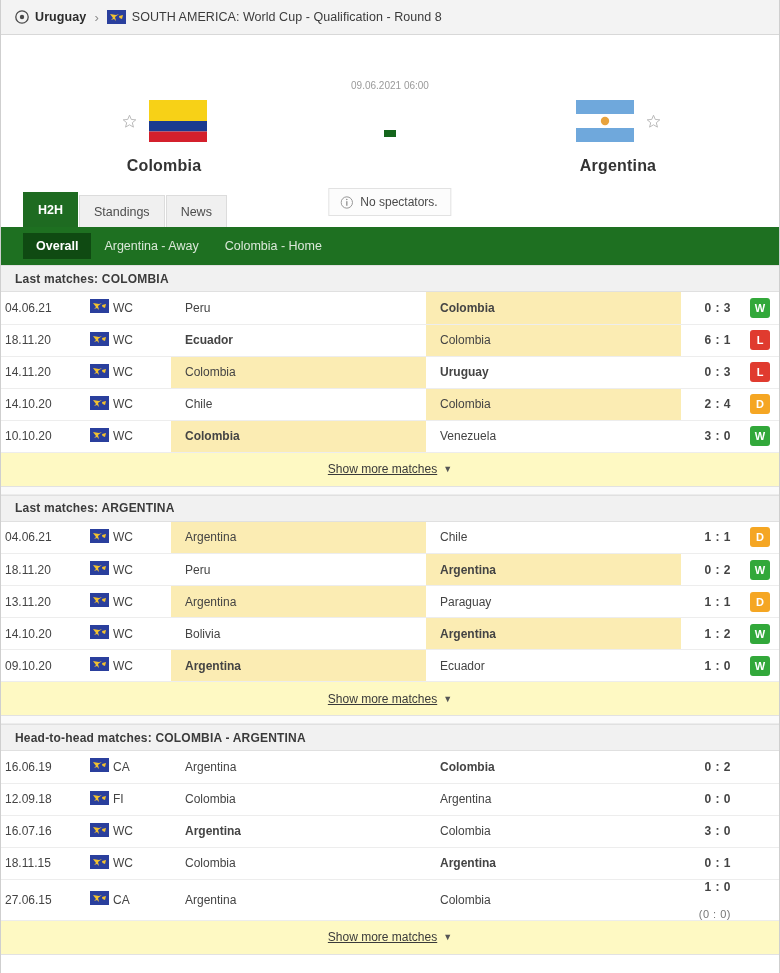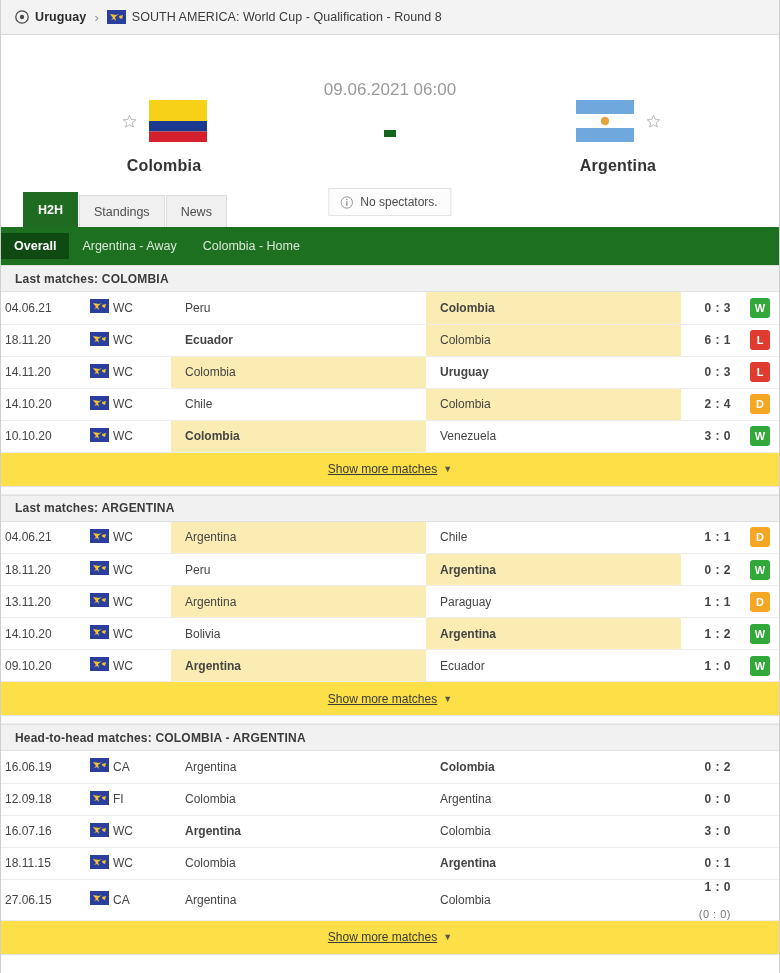--- a/index.html
+++ b/index.html
@@ -41,21 +41,21 @@
   .conmebol svg { display:block; }
 
   
   .match-head {
     position: relative;
     height: 155px;
     background: #ffffff;
   }
   .kickoff {
     position: absolute; top: 45px; left: 0; right: 0;
-    text-align: center; font-size: 17px; color: #9a9a9a;
+    text-align: center; font-size: 10px; color: #9a9a9a;
   }
   .team {
     position: absolute; top: 60px;
     width: 230px;
     display: flex; flex-direction: column; align-items: center;
   }
   .team.home { left: 48px; }
   .team.away { left: 502px; }
   .team-row { display: flex; align-items: center; gap: 12px; height: 52px; }
   .star { width: 15px; height: 15px; flex: none; }
@@ -91,21 +91,21 @@
     background: #f0f0f0; border: 1px solid #dcdcdc; border-bottom: none;
     margin-right: 1px;
   }
   .tab.active {
     background: #1e6b21; color: #ffffff; font-weight: bold;
     border-color: #1e6b21; height: 35px;
   }
   .subtabs {
     position: absolute; top: 227px; left: 0; right: 0;
     height: 38px; background: #1e7021;
-    display: flex; align-items: center; gap: 0;
+    display: flex; align-items: center; padding-left: 22px; gap: 0;
   }
   .subtab {
     height: 26px; padding: 0 13px;
     display: flex; align-items: center;
     font-size: 12.5px; color: #dbe8d9;
   }
   .subtab.active {
     background: #0f4a12; color: #ffffff; font-weight: bold;
   }
 
@@ -146,21 +146,21 @@
   }
   .res-W { background: #32a83a; }
   .res-L { background: #e03b2f; }
   .res-D { background: #f5a623; }
 
   .sub-score { display: block; font-weight: normal; color: #777777; font-size: 11px; margin-top: 14px;}
 
   .showmore {
     height: 34px; display: flex; align-items: center; justify-content: center;
     gap: 6px; font-size: 12px; color: #3a3a3a;
-    border-bottom: 1px solid #e2e2e2; background: #fde047;
+    border-bottom: 1px solid #e2e2e2; background: #fef9c3;
   }
   .showmore .lbl { text-decoration: underline; }
   .caret { font-size: 9px; color: #555; }
   .gapline { height: 8px; background: #fafafa; border-bottom: 1px solid #ececec; }
 </style>
 </head>
 <body>
 
 <div class="page">
 

